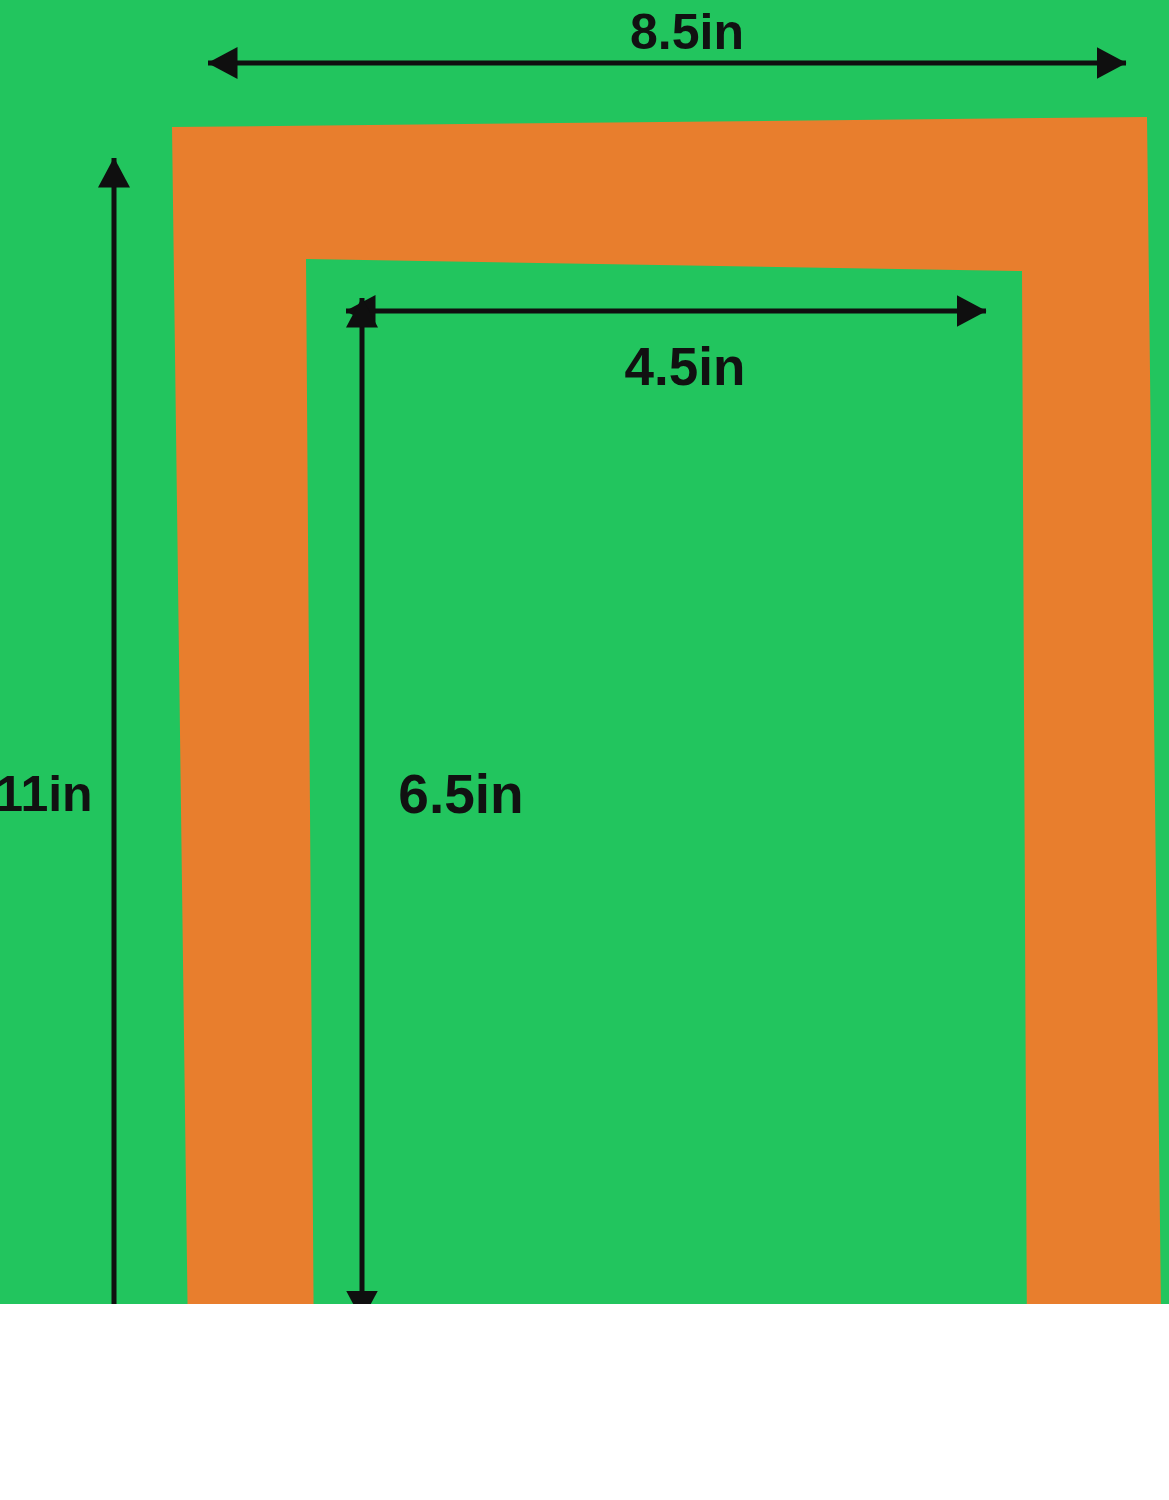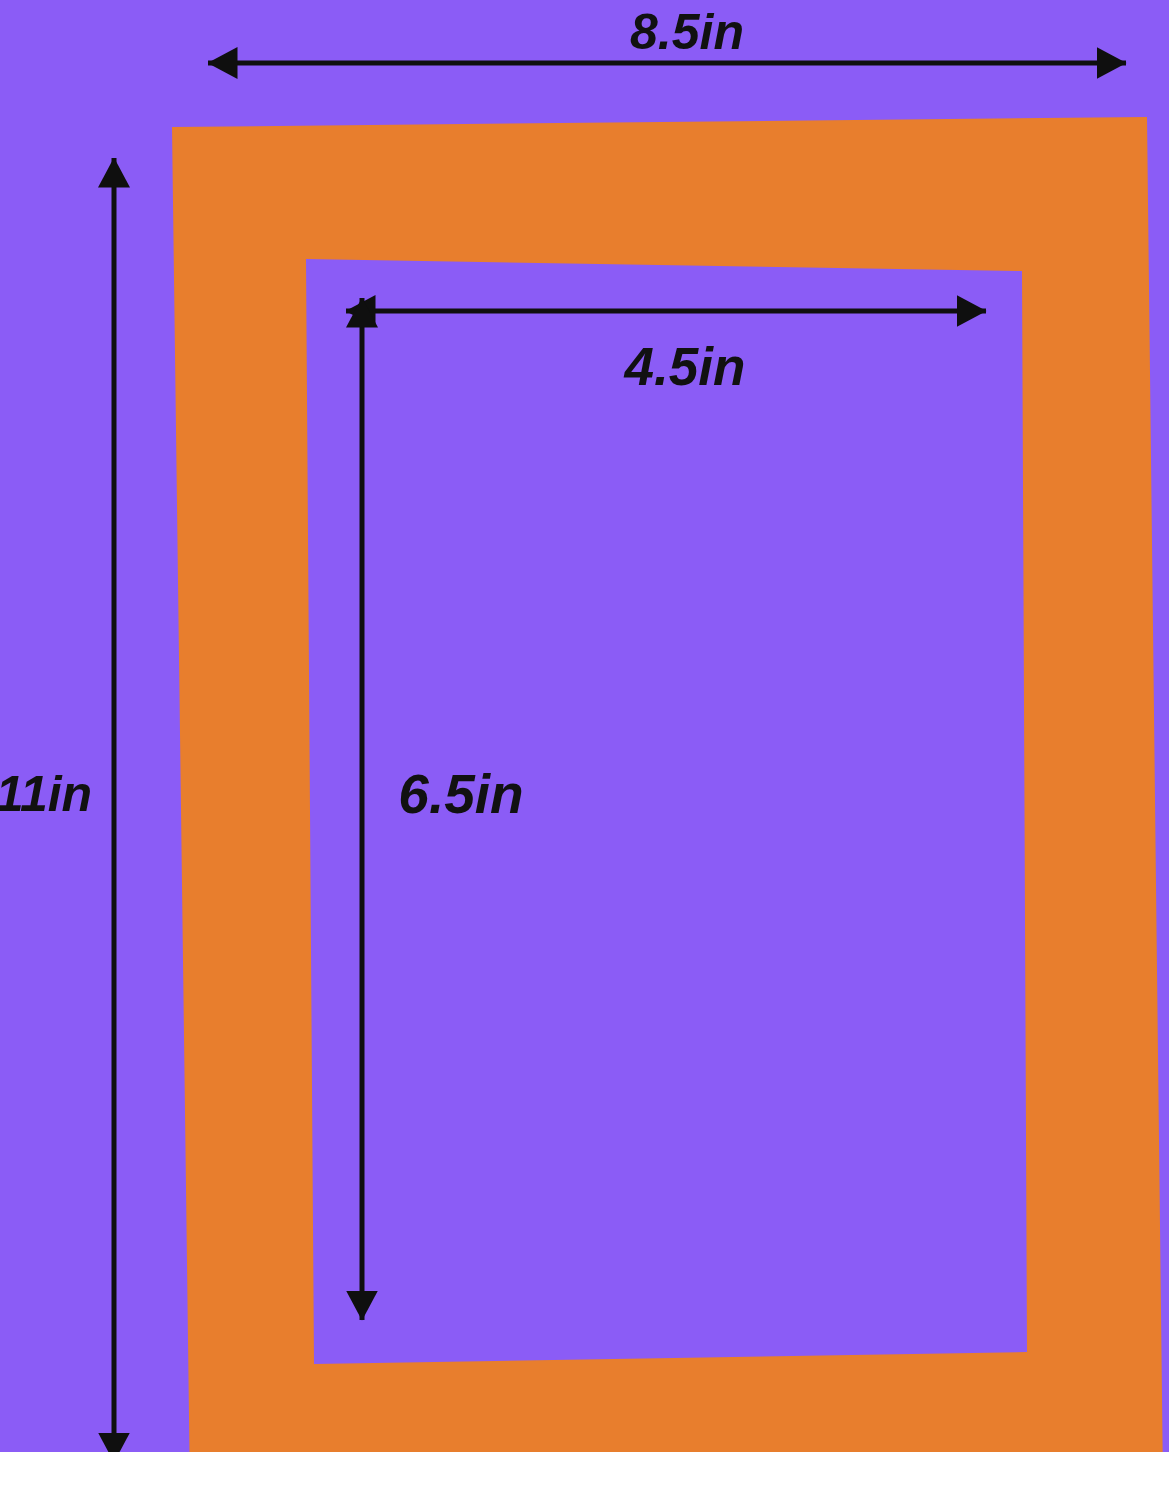--- a/index.html
+++ b/index.html
@@ -3,24 +3,23 @@
 <meta charset="utf-8">
 <style>
   html, body {
     margin: 0;
     padding: 0;
     background: #ffffff;
   }
   .canvas {
     position: relative;
     width: 1169px;
-    height: 1452px;
-    background: #8b5cf6;
+    height: 1304px;
+    background: #22c55e;
     overflow: hidden;
-    font-style: italic;
   }
   svg { display: block; }
   .dim-label {
     font-family: "Liberation Sans", "DejaVu Sans", sans-serif;
     font-weight: 700;
     fill: #111111;
     letter-spacing: 0px;
   }
 </style>
 </head>

